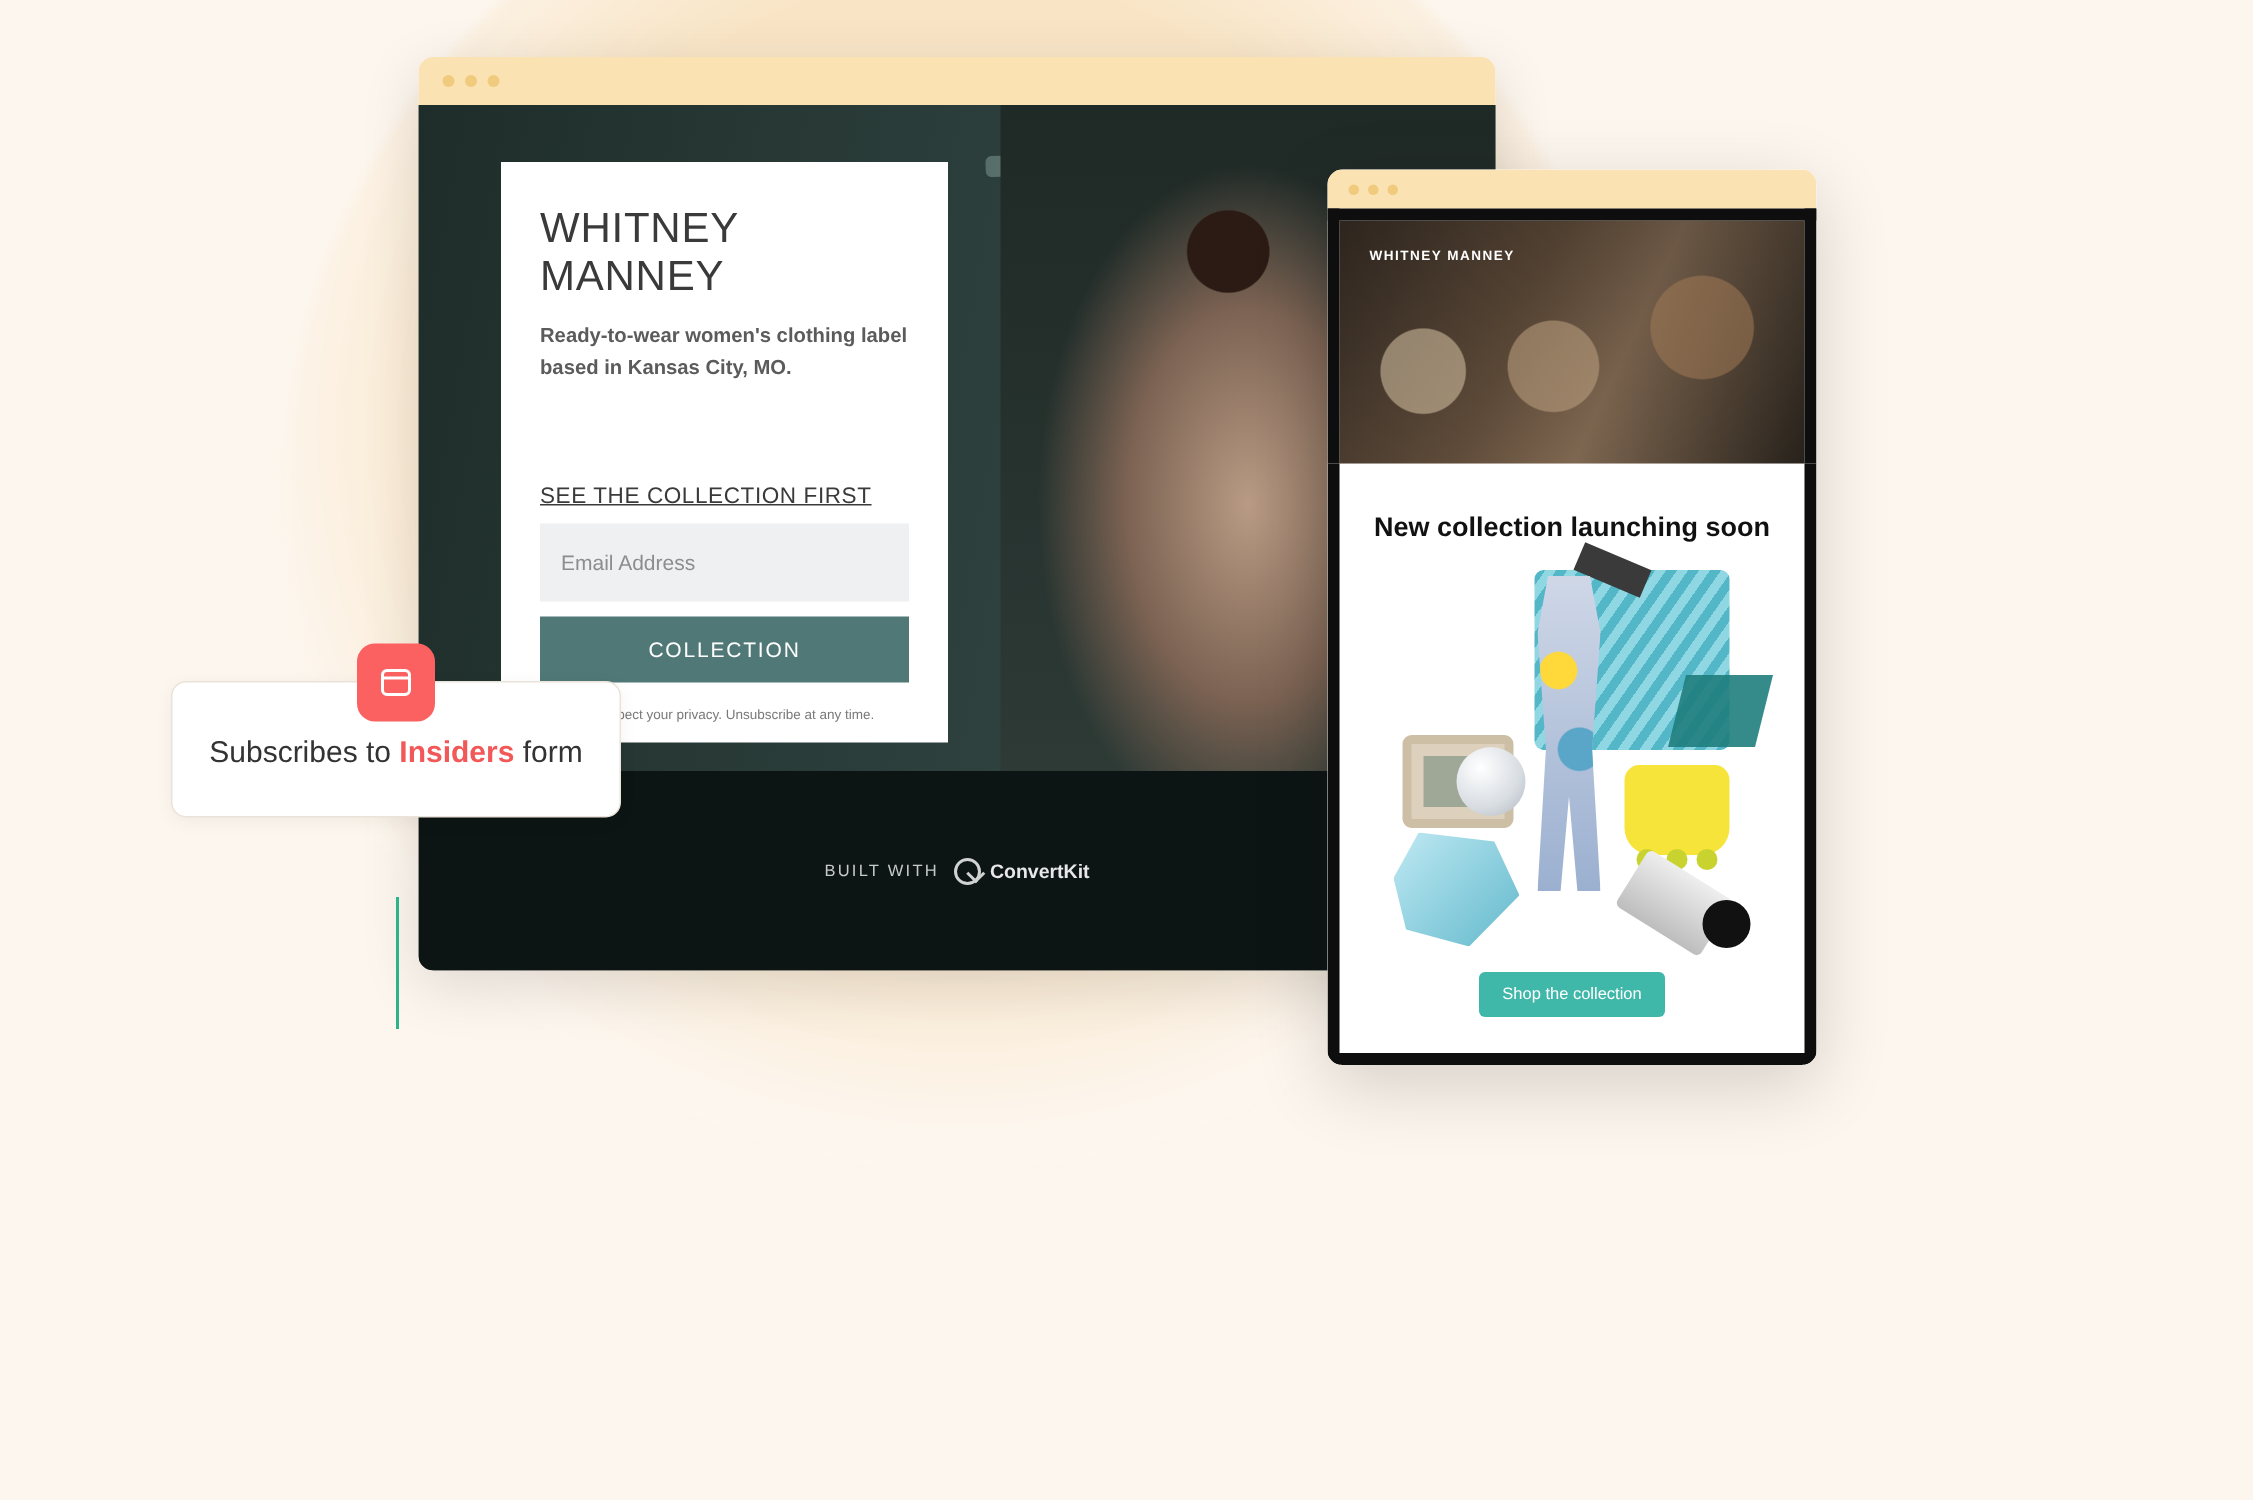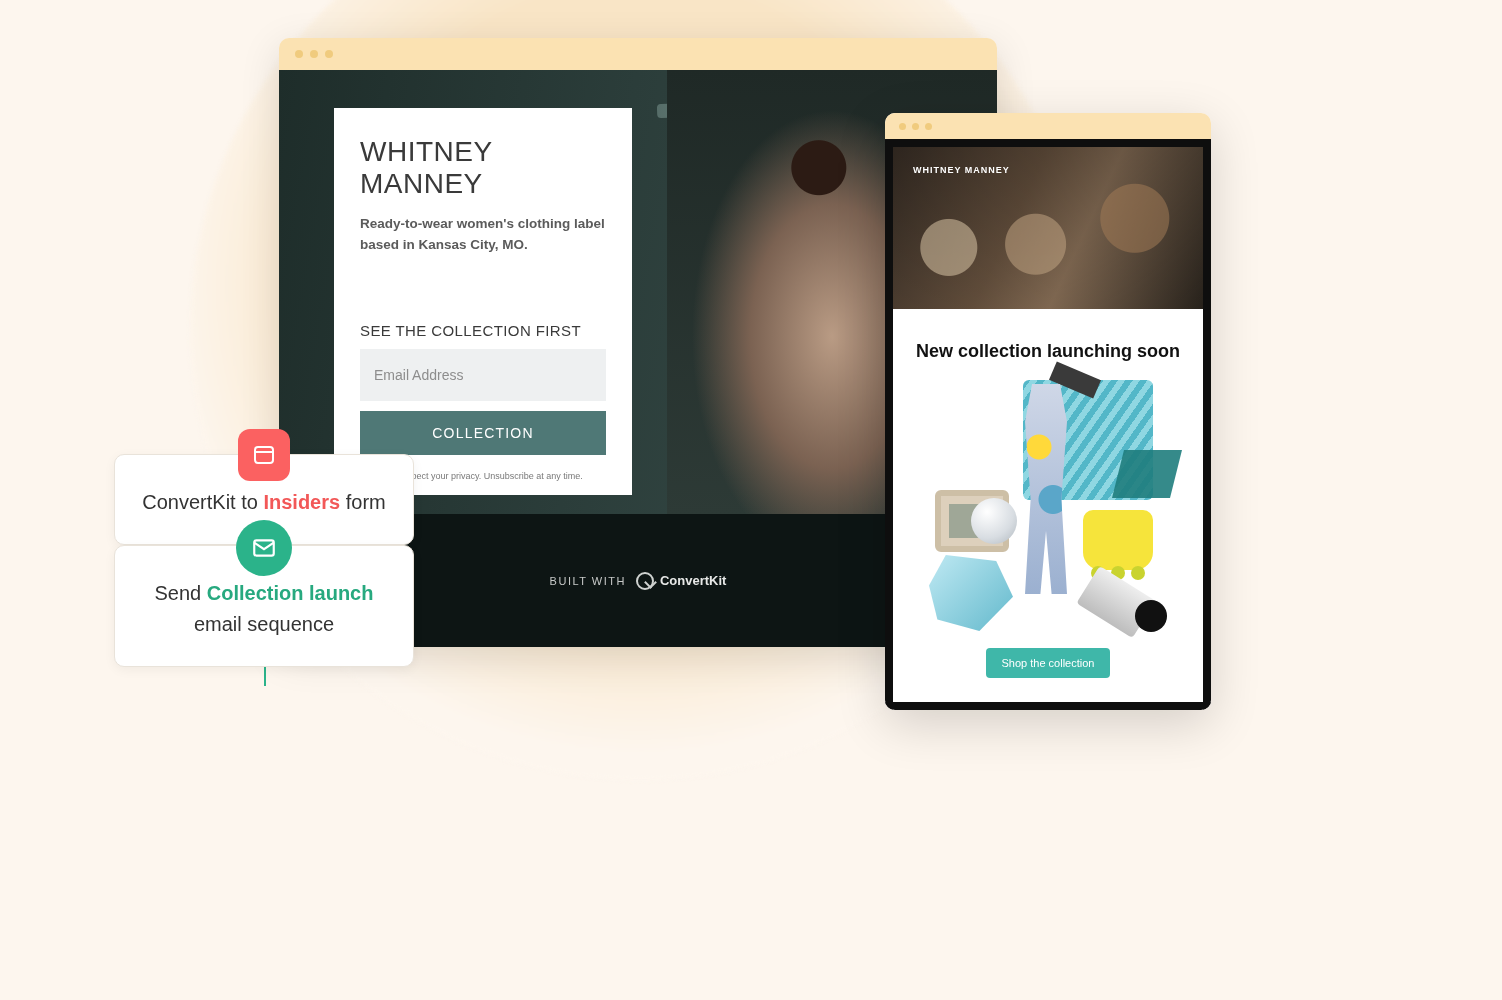--- a/index.html
+++ b/index.html
@@ -92,20 +92,21 @@
       color: #5b5b5b;
       font-weight: 600;
     }
     .collection-head {
       margin-top: 66px;
       font-size: 15px;
       letter-spacing: .4px;
       color: #3a3a3a;
       font-family: "Helvetica Neue", Helvetica, Arial, sans-serif;
       font-stretch: condensed;
+      text-decoration: underline;
     }
     .email-input {
       margin-top: 10px;
       width: 100%;
       height: 52px;
       border: none;
       background: #eef0f1;
       padding: 0 14px;
       font-size: 14px;
       color: #444;
@@ -361,27 +362,18 @@
 
 <div class="flow">
 
   <div class="flow-card">
     <div class="flow-badge form">
       <svg width="24" height="24" viewBox="0 0 24 24" fill="none" stroke-width="2">
         <rect x="3" y="4" width="18" height="16" rx="3"></rect>
         <line x1="3" y1="9" x2="21" y2="9"></line>
       </svg>
     </div>
-    <span>ConvertKit to </span><span class="hl-red">Insiders</span><span> form</span>
+    <span>Subscribes to </span><span class="hl-red">Insiders</span><span> form</span>
   </div>
 
   <div class="flow-connector"></div>
 
-  <div class="flow-card">
-    <div class="flow-badge mail">
-      <svg width="26" height="26" viewBox="0 0 24 24" fill="none" stroke-width="2">
-        <rect x="3" y="5" width="18" height="14" rx="2"></rect>
-        <path d="M3 7l9 6 9-6"></path>
-      </svg>
-    </div>
-    <span>Send </span><span class="hl-green">Collection launch</span><span> email sequence</span>
-  </div>
 </div>
 
 </body></html>

